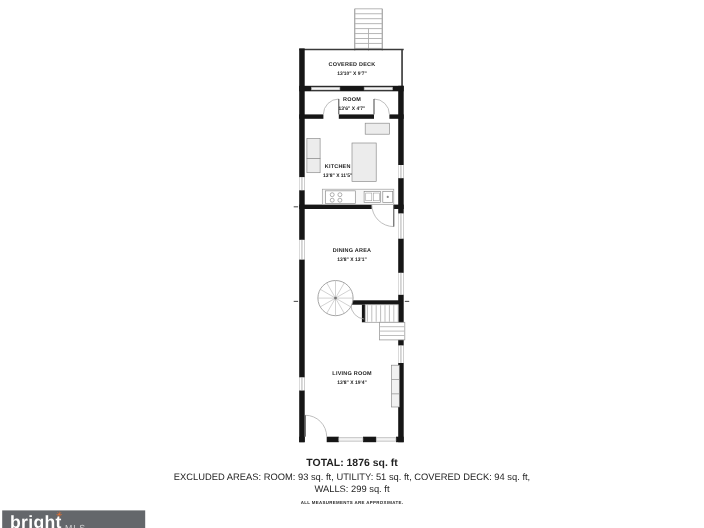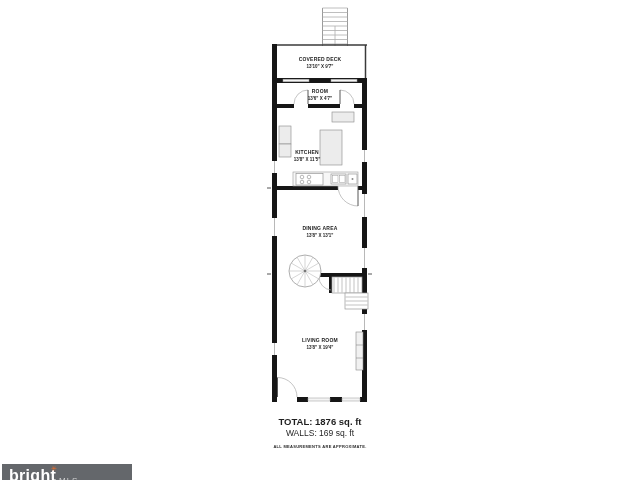--- a/index.html
+++ b/index.html
@@ -202,21 +202,22 @@
     <div class="room-name">DINING AREA</div>
     <div class="room-dims">13'8" X 13'1"</div>
   </div>
   <div class="room-label" style="left:270px;top:337px;">
     <div class="room-name">LIVING ROOM</div>
     <div class="room-dims">13'8" X 19'4"</div>
   </div>
 
   <div class="summary">
     <div class="total">TOTAL: 1876 sq. ft</div>
-    <div class="line">WALLS: 169 sq. ft</div>
+    <div class="line">EXCLUDED AREAS: ROOM: 93 sq. ft, UTILITY: 51 sq. ft, COVERED DECK: 94 sq. ft,</div>
+    <div class="line">WALLS: 299 sq. ft</div>
     <div class="disclaimer">ALL MEASUREMENTS ARE APPROXIMATE.</div>
   </div>
 
   <div class="logo">
     <span class="brand">bright</span>
     <span class="spark"></span>
     <span class="suffix">MLS</span>
   </div>
 
 </div>

